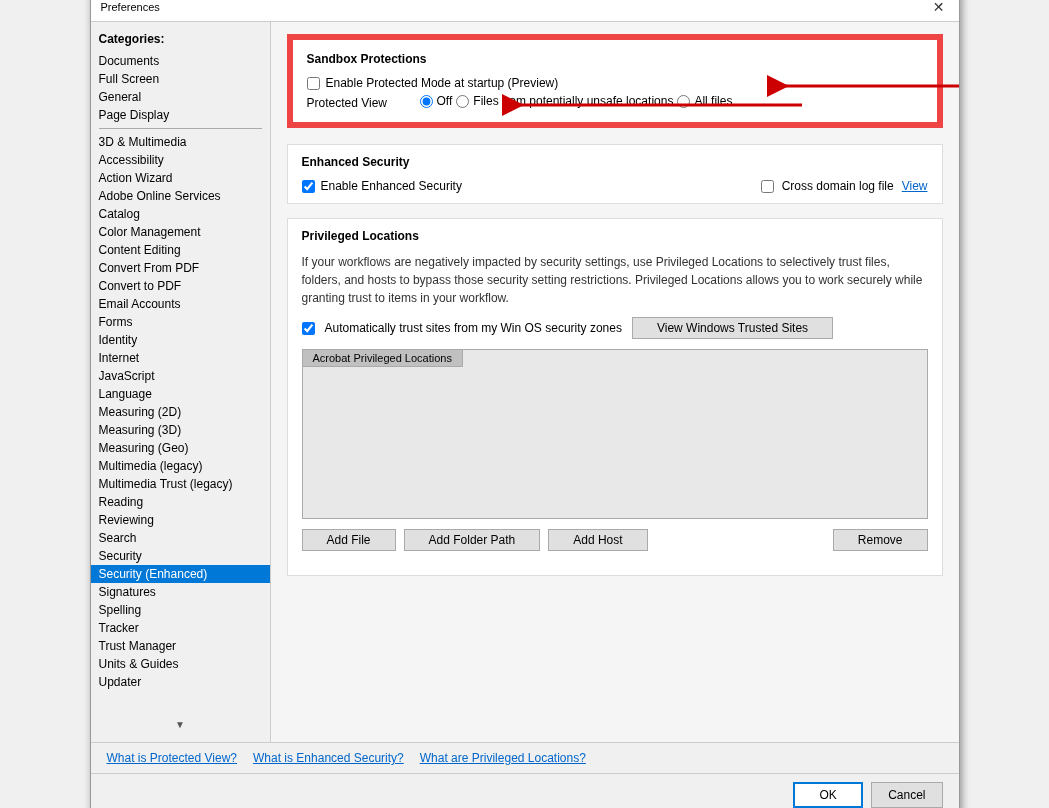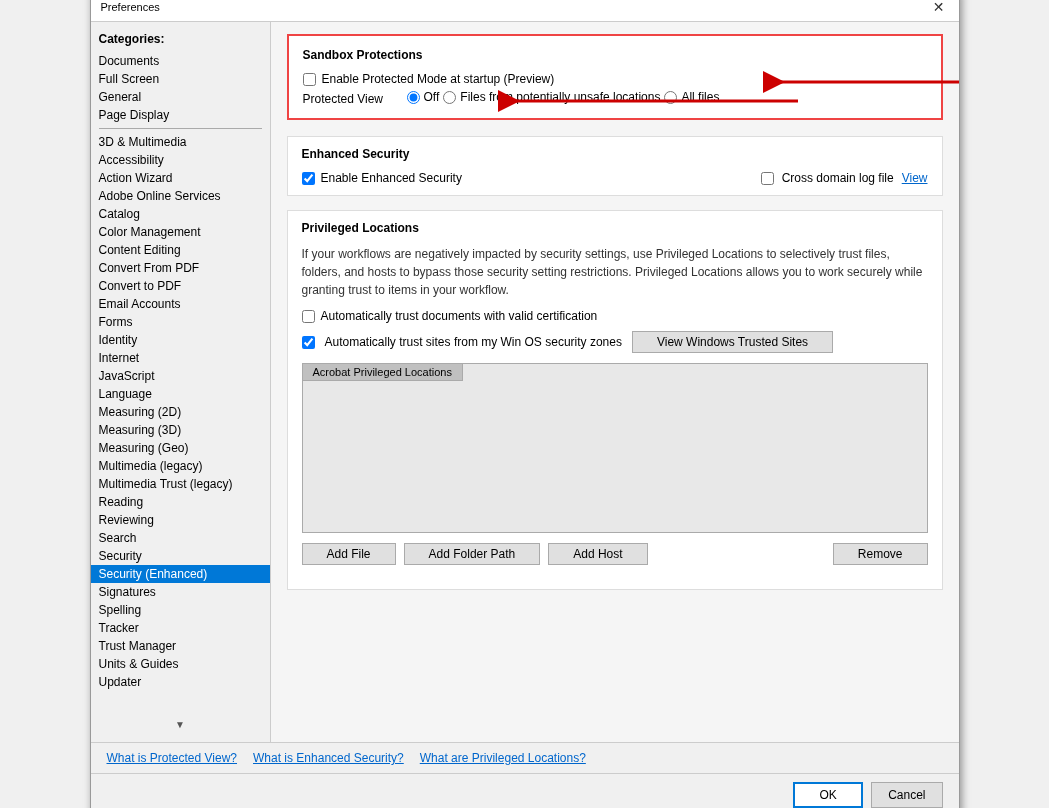--- a/index.html
+++ b/index.html
@@ -88,21 +88,21 @@
     }
     
     .right-panel {
       flex: 1;
       padding: 12px 16px;
       overflow-y: auto;
       background: #f5f5f5;
     }
     
     .sandbox-section {
-      border: 2px solid #ef4444;
+      border: 6px solid #ef4444;
       background: #fff;
       padding: 12px 14px;
       margin-bottom: 16px;
     }
     .section-title {
       font-size: 12px;
       font-weight: bold;
       margin-bottom: 10px;
       color: #000;
     }
@@ -111,21 +111,21 @@
       align-items: center;
       position: relative;
     }
     .option-row input[type="checkbox"],
     .option-row input[type="radio"] {
       margin-right: 6px;
     }
     .protected-view-row {
       display: flex;
       align-items: flex-start;
-      gap: 4px;
+      gap: 13px;
       margin-top: 4px;
     }
     .protected-view-label {
       font-size: 12px;
       min-width: 100px;
       padding-top: 2px;
     }
     .radio-group {
       display: flex;
       flex-direction: row;
@@ -380,24 +380,20 @@
             <label for="crossDomain">Cross domain log file</label>
             <span class="link-text">View</span>
           </div>
         </div>
       </div>
 
       <div class="privileged-section">
         <div class="section-title">Privileged Locations</div>
         <div class="privileged-desc">If your workflows are negatively impacted by security settings, use Privileged Locations to selectively trust files, folders, and hosts to bypass those security setting restrictions. Privileged Locations allows you to work securely while granting trust to items in your workflow.</div>
 
-        <div class="checkbox-row">
-          <input type="checkbox" id="autoTrustCert" style="">
-          <label for="autoTrustCert">Automatically trust documents with valid certification</label>
-        </div>
 
         <div class="trust-sites-row">
           <input type="checkbox" id="autoTrustSites" checked="" style="">
           <label for="autoTrustSites" class="trust-sites-label">Automatically trust sites from my Win OS security zones</label>
           <button class="btn">View Windows Trusted Sites</button>
         </div>
 
         <div class="locations-box">
           <div class="locations-tab">Acrobat Privileged Locations</div>
         </div>

